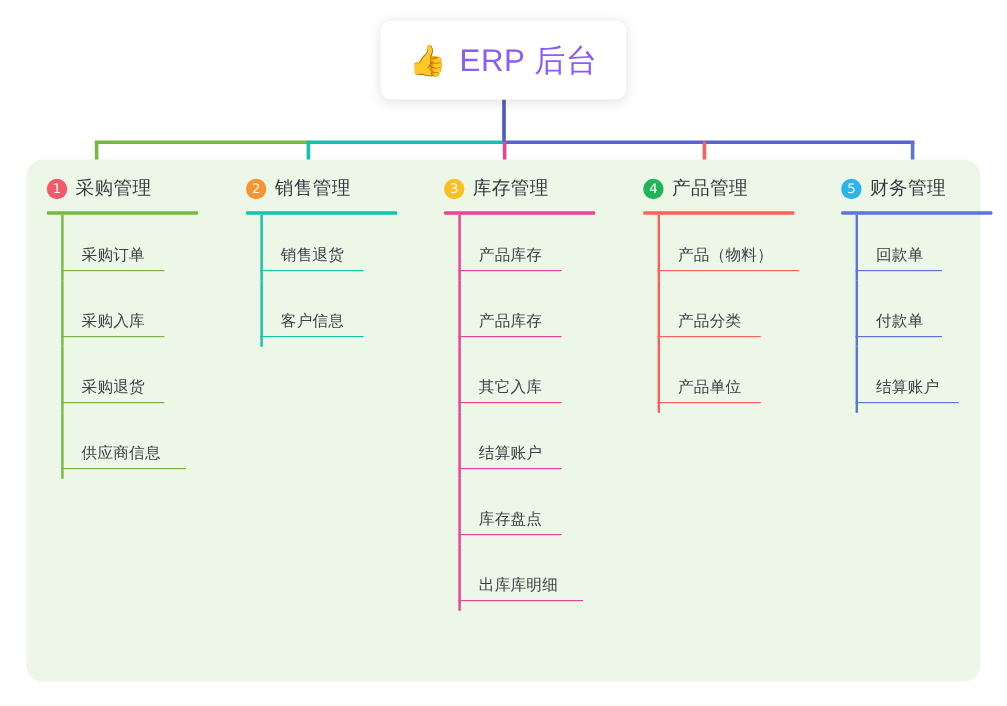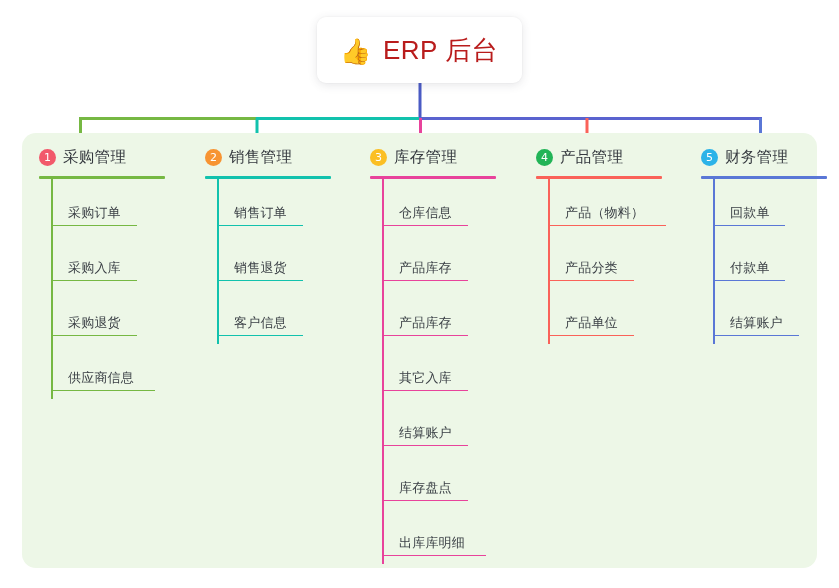--- a/index.html
+++ b/index.html
@@ -22,21 +22,21 @@
     display:flex;align-items:center;justify-content:center;
     gap:11px;
   }
   #root-card .thumb{
     font-size:25px;line-height:1;
     display:inline-block;
     transform:translateY(1px);
   }
   #root-card .root-title{
     font-size:26px;
-    color:#b91c1c;
+    color:#8b5cf6;
     letter-spacing:.5px;
     white-space:nowrap;
   }
 
   
   #connectors{
     position:absolute;left:0;top:0;width:839px;height:588px;
     pointer-events:none;
   }
 
@@ -164,49 +164,39 @@
       </div>
       <div class="column" style="left: 166px; top: 10px;">
         <div class="col-head">
           <span class="badge" style="background: rgb(247, 148, 50);">2</span>
           <span class="col-title">销售管理</span>
         </div>
         <div class="col-underline" style="width: 126px; margin-left: 17px; background: rgb(18, 194, 173);"></div>
         <div class="items">
           <div class="item">
             <div class="rail" style="background: rgb(18, 194, 173);"></div>
-            <div class="label">销售订单</div>
-            <div class="underline" style="width: 86px; background: rgb(18, 194, 173);"></div>
-          </div>
-          <div class="item">
-            <div class="rail" style="background: rgb(18, 194, 173);"></div>
             <div class="label">销售退货</div>
             <div class="underline" style="width: 86px; background: rgb(18, 194, 173);"></div>
           </div>
           <div class="item">
             <div class="rail" style="background: rgb(18, 194, 173);"></div>
             <div class="label">客户信息</div>
             <div class="underline" style="width: 86px; background: rgb(18, 194, 173);"></div>
           </div>
         </div>
       </div>
       <div class="column" style="left: 331px; top: 10px;">
         <div class="col-head">
           <span class="badge" style="background: rgb(251, 191, 36);">3</span>
           <span class="col-title">库存管理</span>
         </div>
         <div class="col-underline" style="width: 126px; margin-left: 17px; background: rgb(232, 67, 155);"></div>
         <div class="items">
           <div class="item">
             <div class="rail" style="background: rgb(232, 67, 155);"></div>
-            <div class="label">仓库信息</div>
-            <div class="underline" style="width: 86px; background: rgb(232, 67, 155);"></div>
-          </div>
-          <div class="item">
-            <div class="rail" style="background: rgb(232, 67, 155);"></div>
             <div class="label">产品库存</div>
             <div class="underline" style="width: 86px; background: rgb(232, 67, 155);"></div>
           </div>
           <div class="item">
             <div class="rail" style="background: rgb(232, 67, 155);"></div>
             <div class="label">产品库存</div>
             <div class="underline" style="width: 86px; background: rgb(232, 67, 155);"></div>
           </div>
           <div class="item">
             <div class="rail" style="background: rgb(232, 67, 155);"></div>

